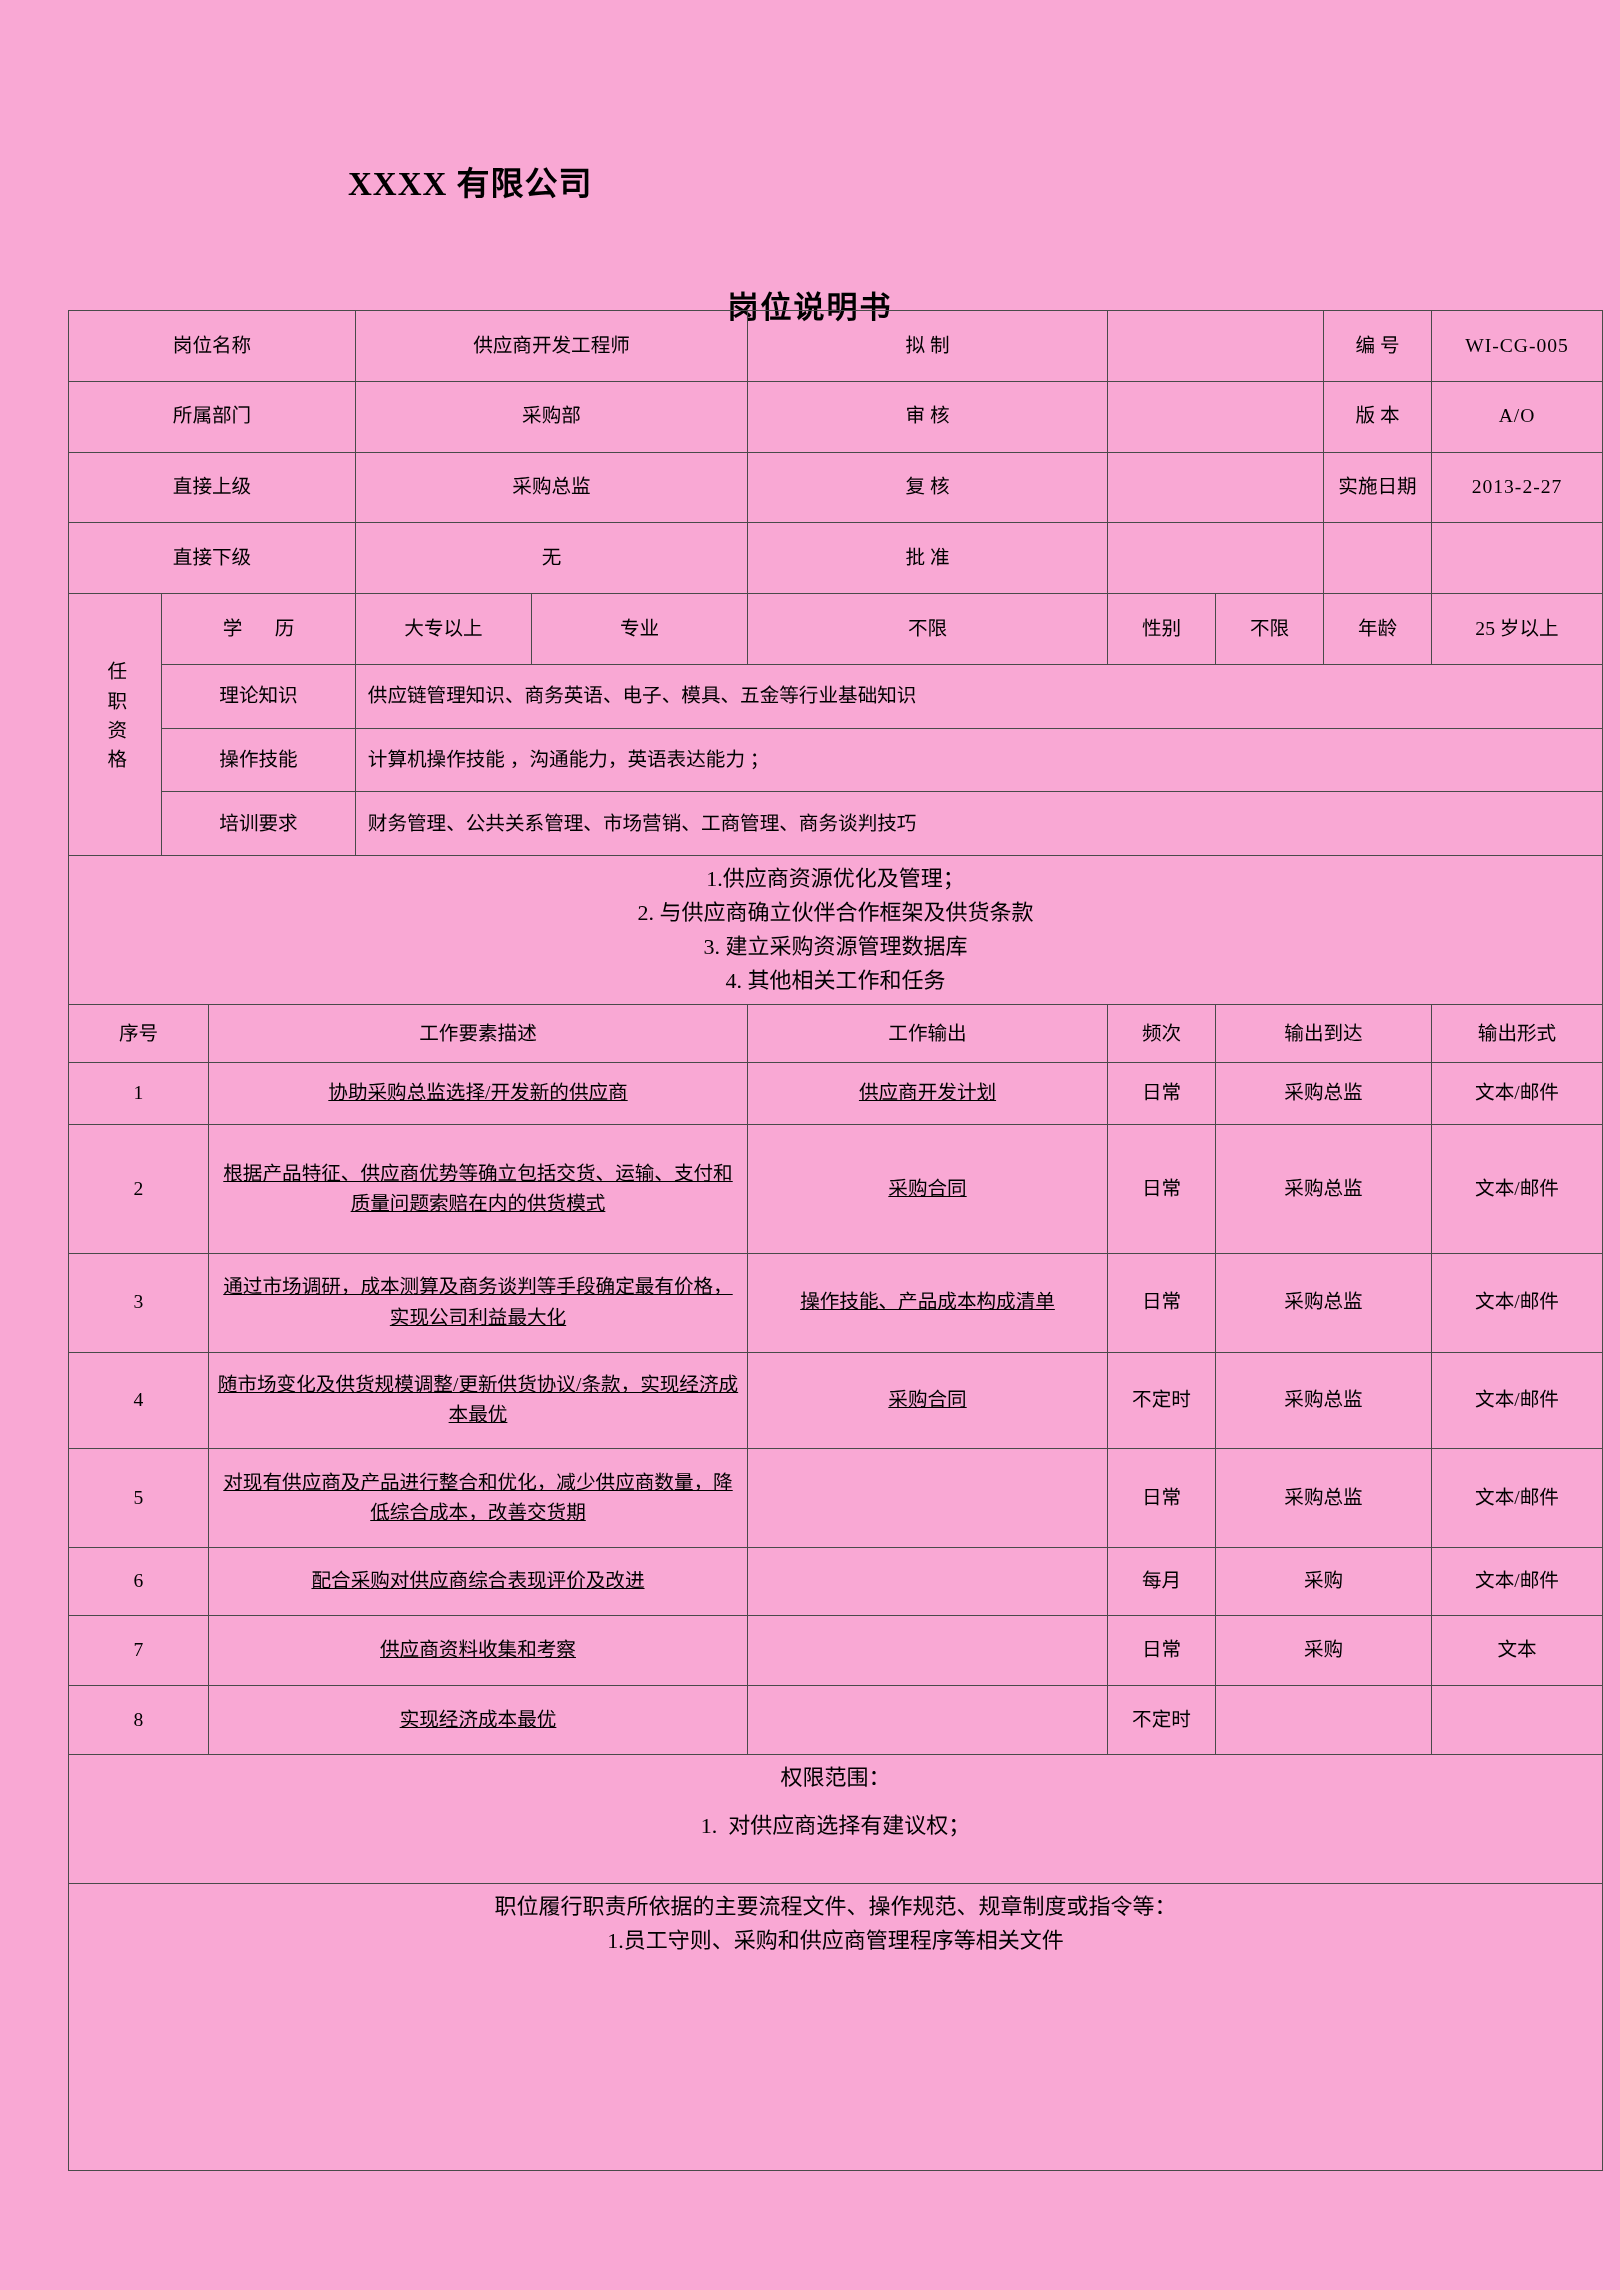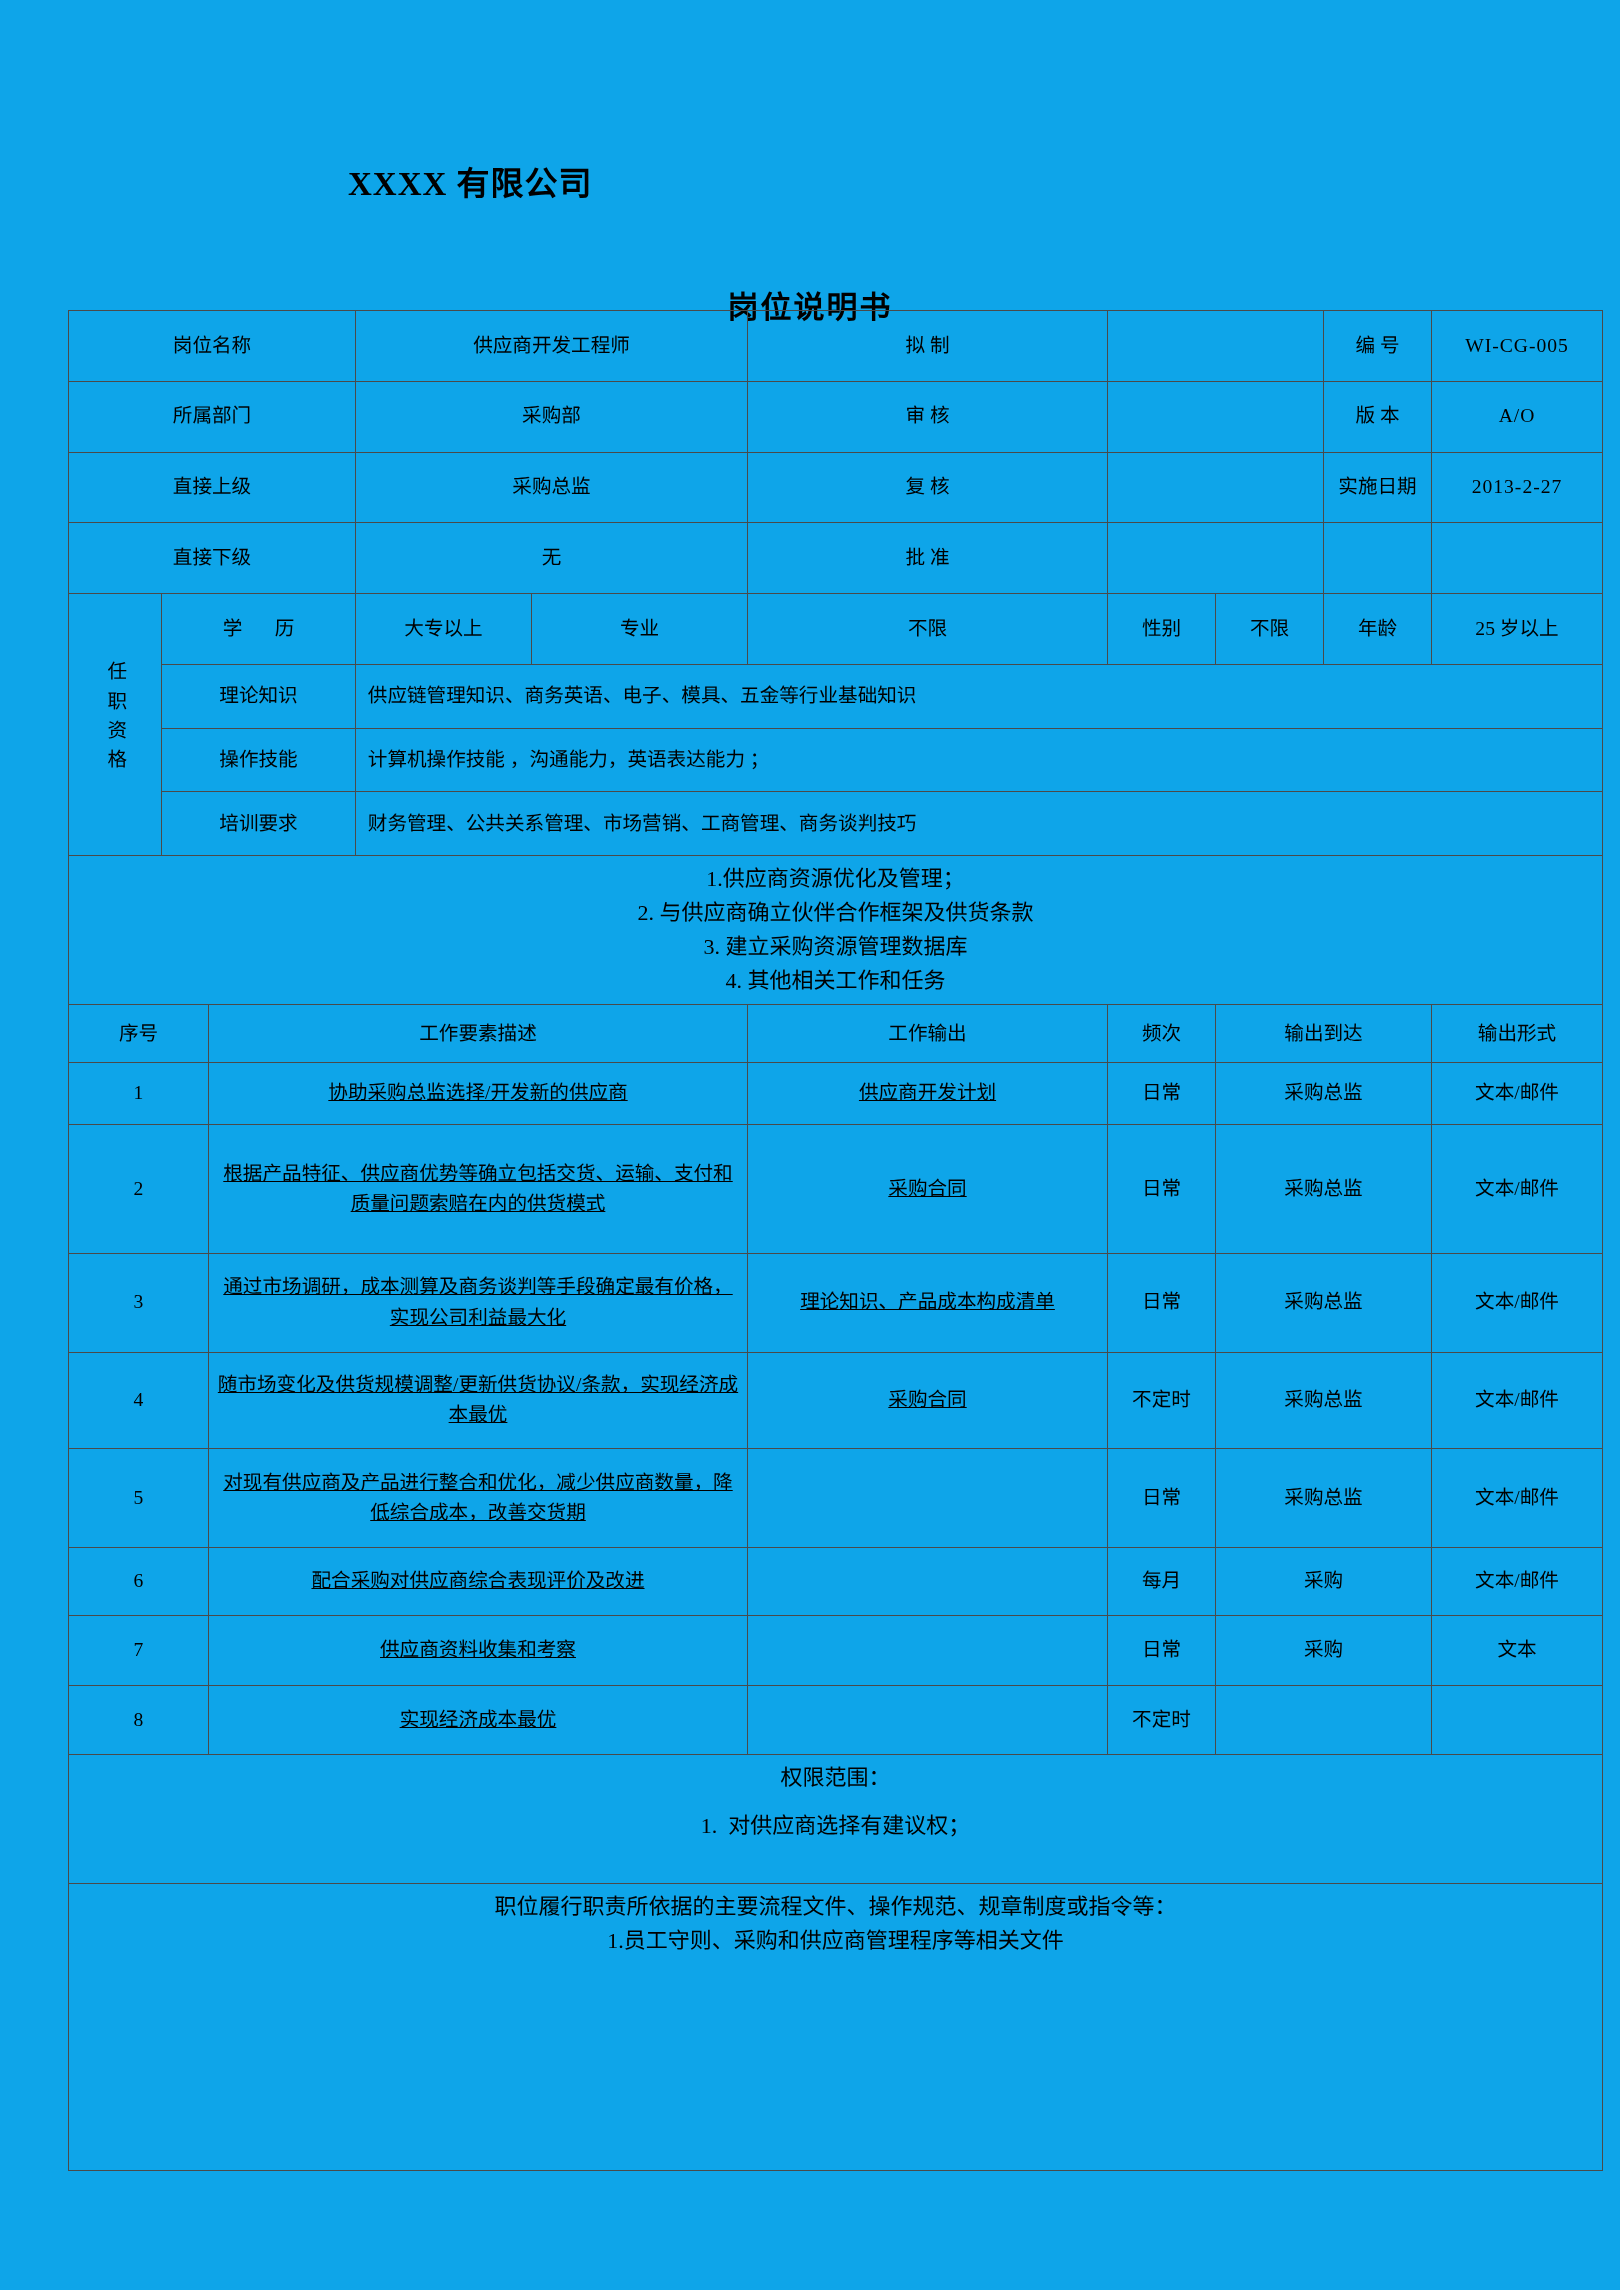--- a/index.html
+++ b/index.html
@@ -13,21 +13,21 @@
     height: 2291px;
     font-family: "Liberation Serif", "DejaVu Serif", serif;
     color: #000000;
     -webkit-font-smoothing: antialiased;
   }
   .page {
     position: relative;
     width: 1620px;
     height: 2291px;
     box-sizing: border-box;
-    background: #0ea5e9;
+    background: #f9a8d4;
   }
   .company-title {
     position: absolute;
     left: 348px;
     top: 157px;
     font-size: 33px;
     font-weight: bold;
     letter-spacing: 1px;
     white-space: nowrap;
   }
@@ -219,21 +219,21 @@
       <td class="duty-cell" colspan="4">根据产品特征、供应商优势等确立包括交货、运输、支付和质量问题索赔在内的供货模式</td>
       <td class="duty-cell" colspan="2">采购合同</td>
       <td>日常</td>
       <td colspan="2">采购总监</td>
       <td>文本/邮件</td>
     </tr>
 
     <tr>
       <td colspan="2" style="height:86px">3</td>
       <td class="duty-cell" colspan="4">通过市场调研，成本测算及商务谈判等手段确定最有价格，实现公司利益最大化</td>
-      <td class="duty-cell" colspan="2">理论知识、产品成本构成清单</td>
+      <td class="duty-cell" colspan="2">操作技能、产品成本构成清单</td>
       <td>日常</td>
       <td colspan="2">采购总监</td>
       <td>文本/邮件</td>
     </tr>
 
     <tr>
       <td colspan="2" style="height:84px">4</td>
       <td class="duty-cell" colspan="4">随市场变化及供货规模调整/更新供货协议/条款，实现经济成本最优</td>
       <td class="duty-cell" colspan="2">采购合同</td>
       <td>不定时</td>

